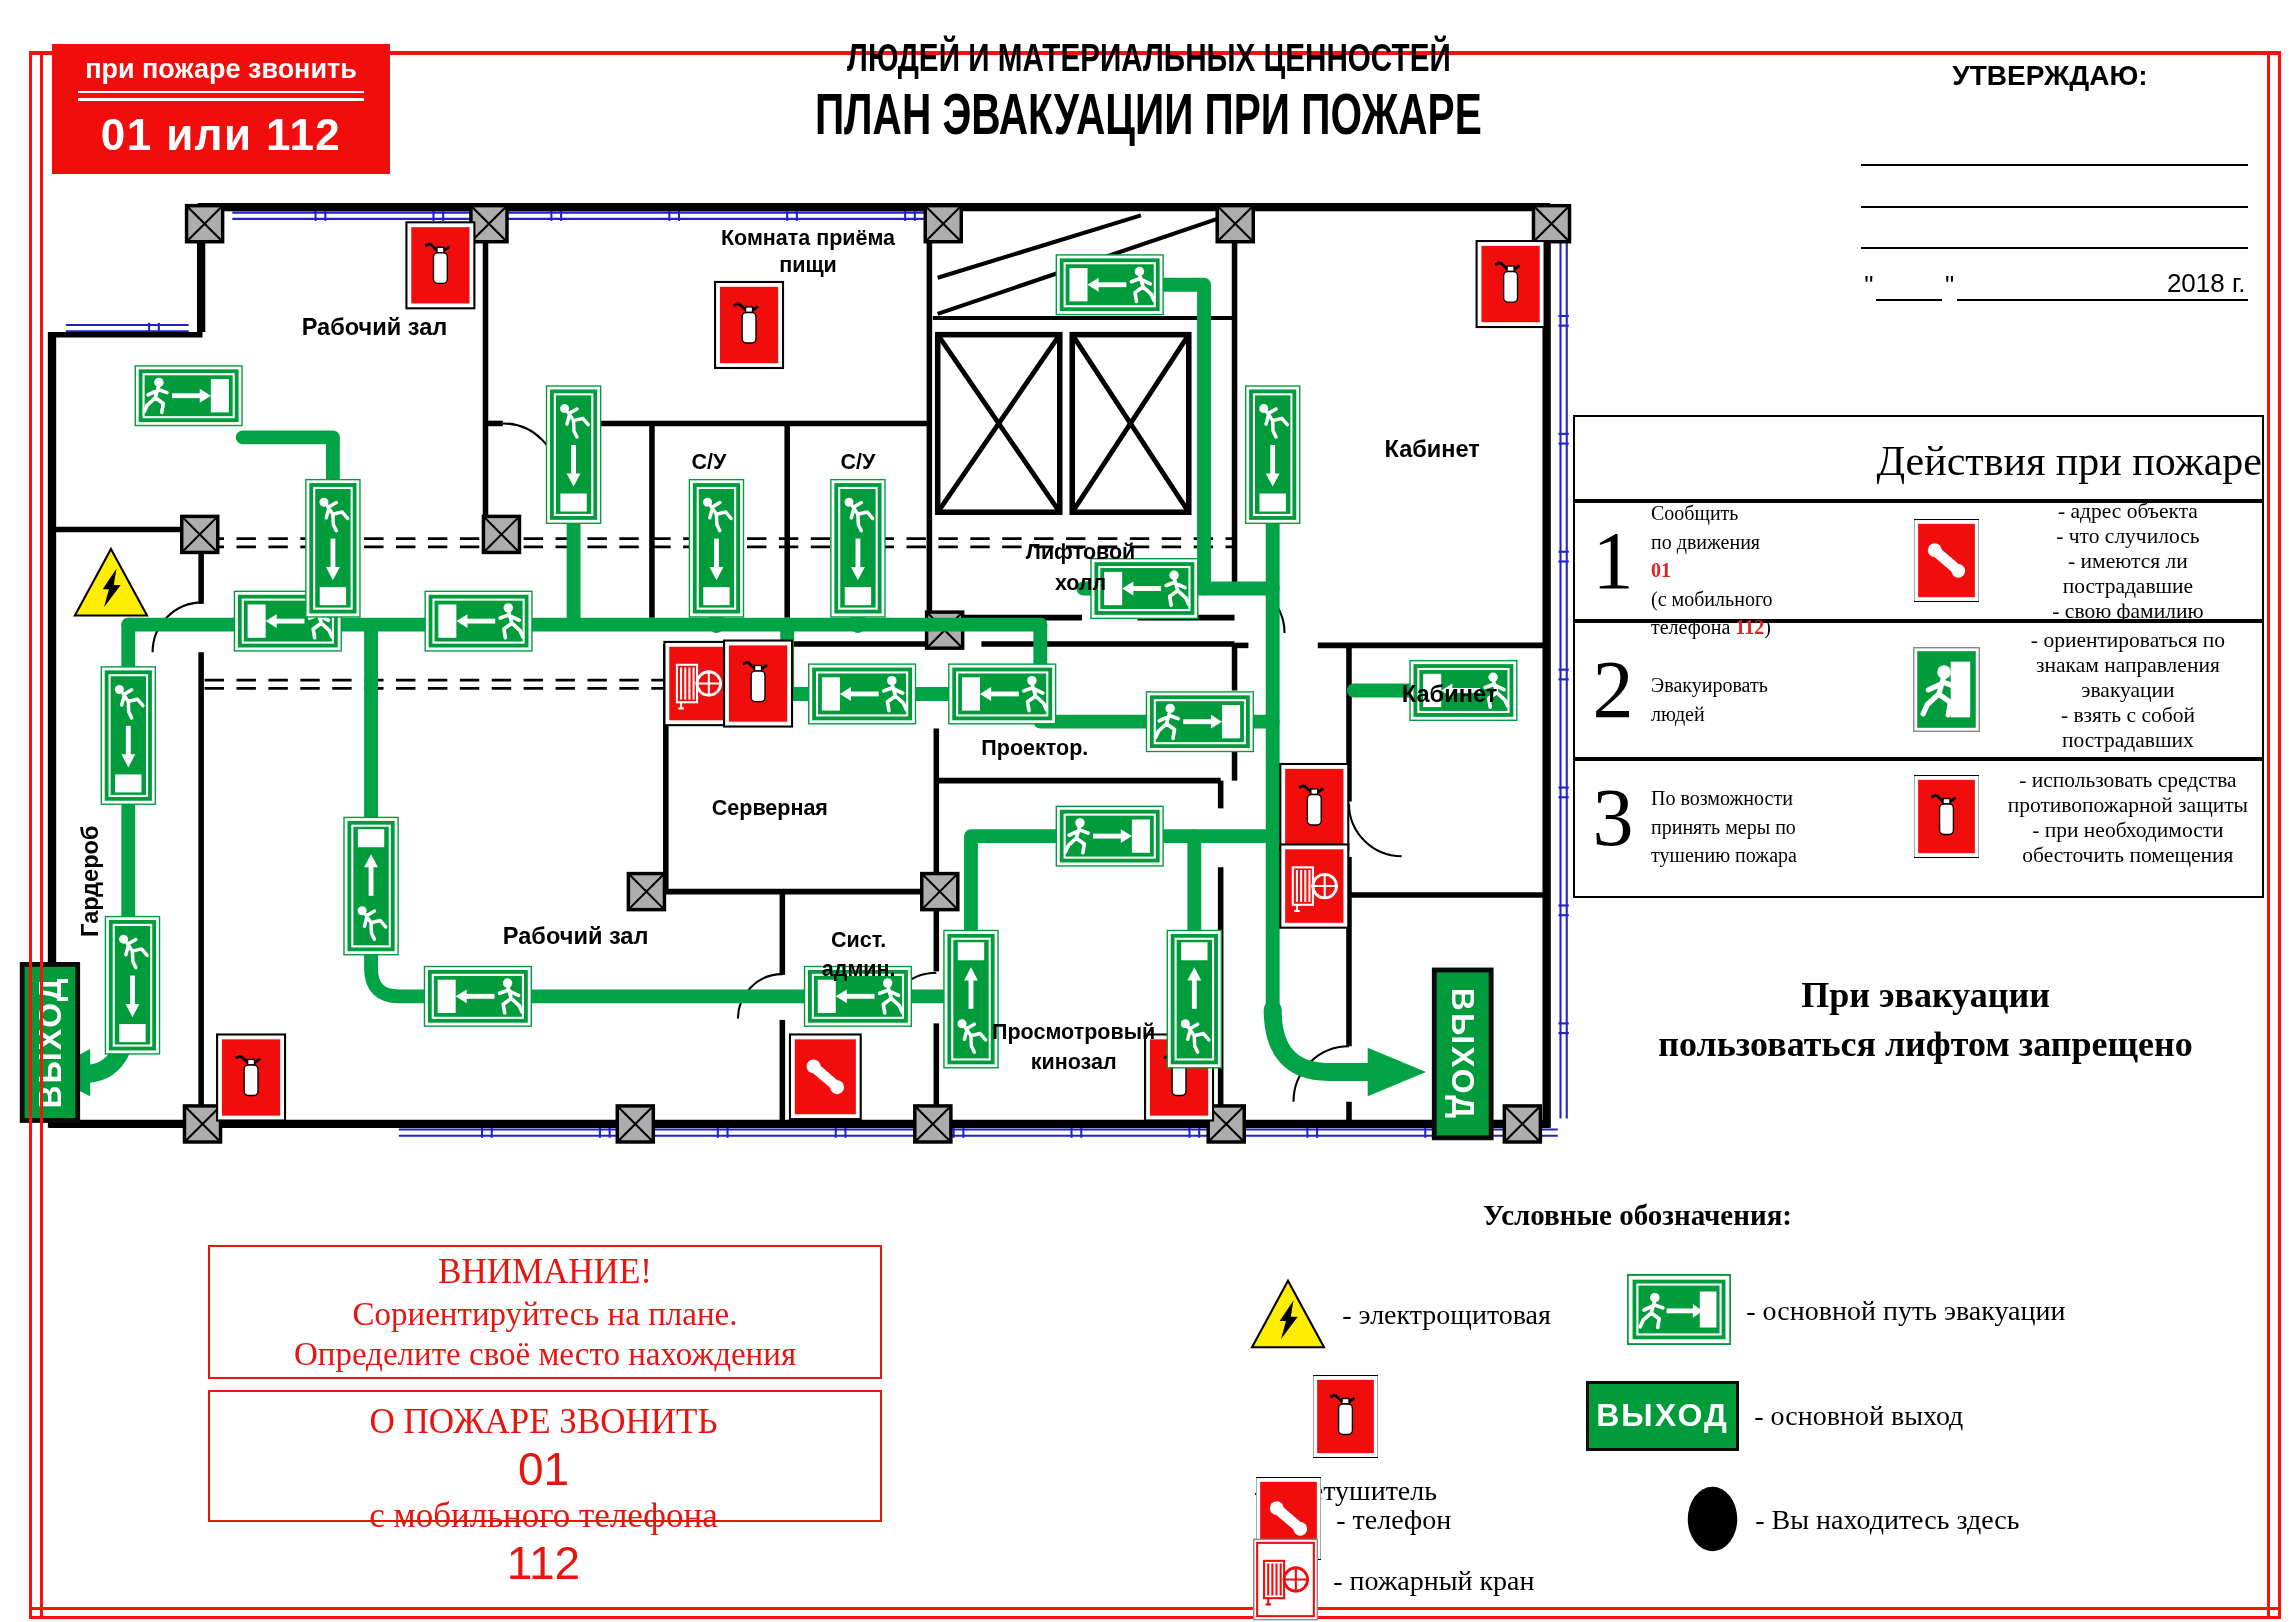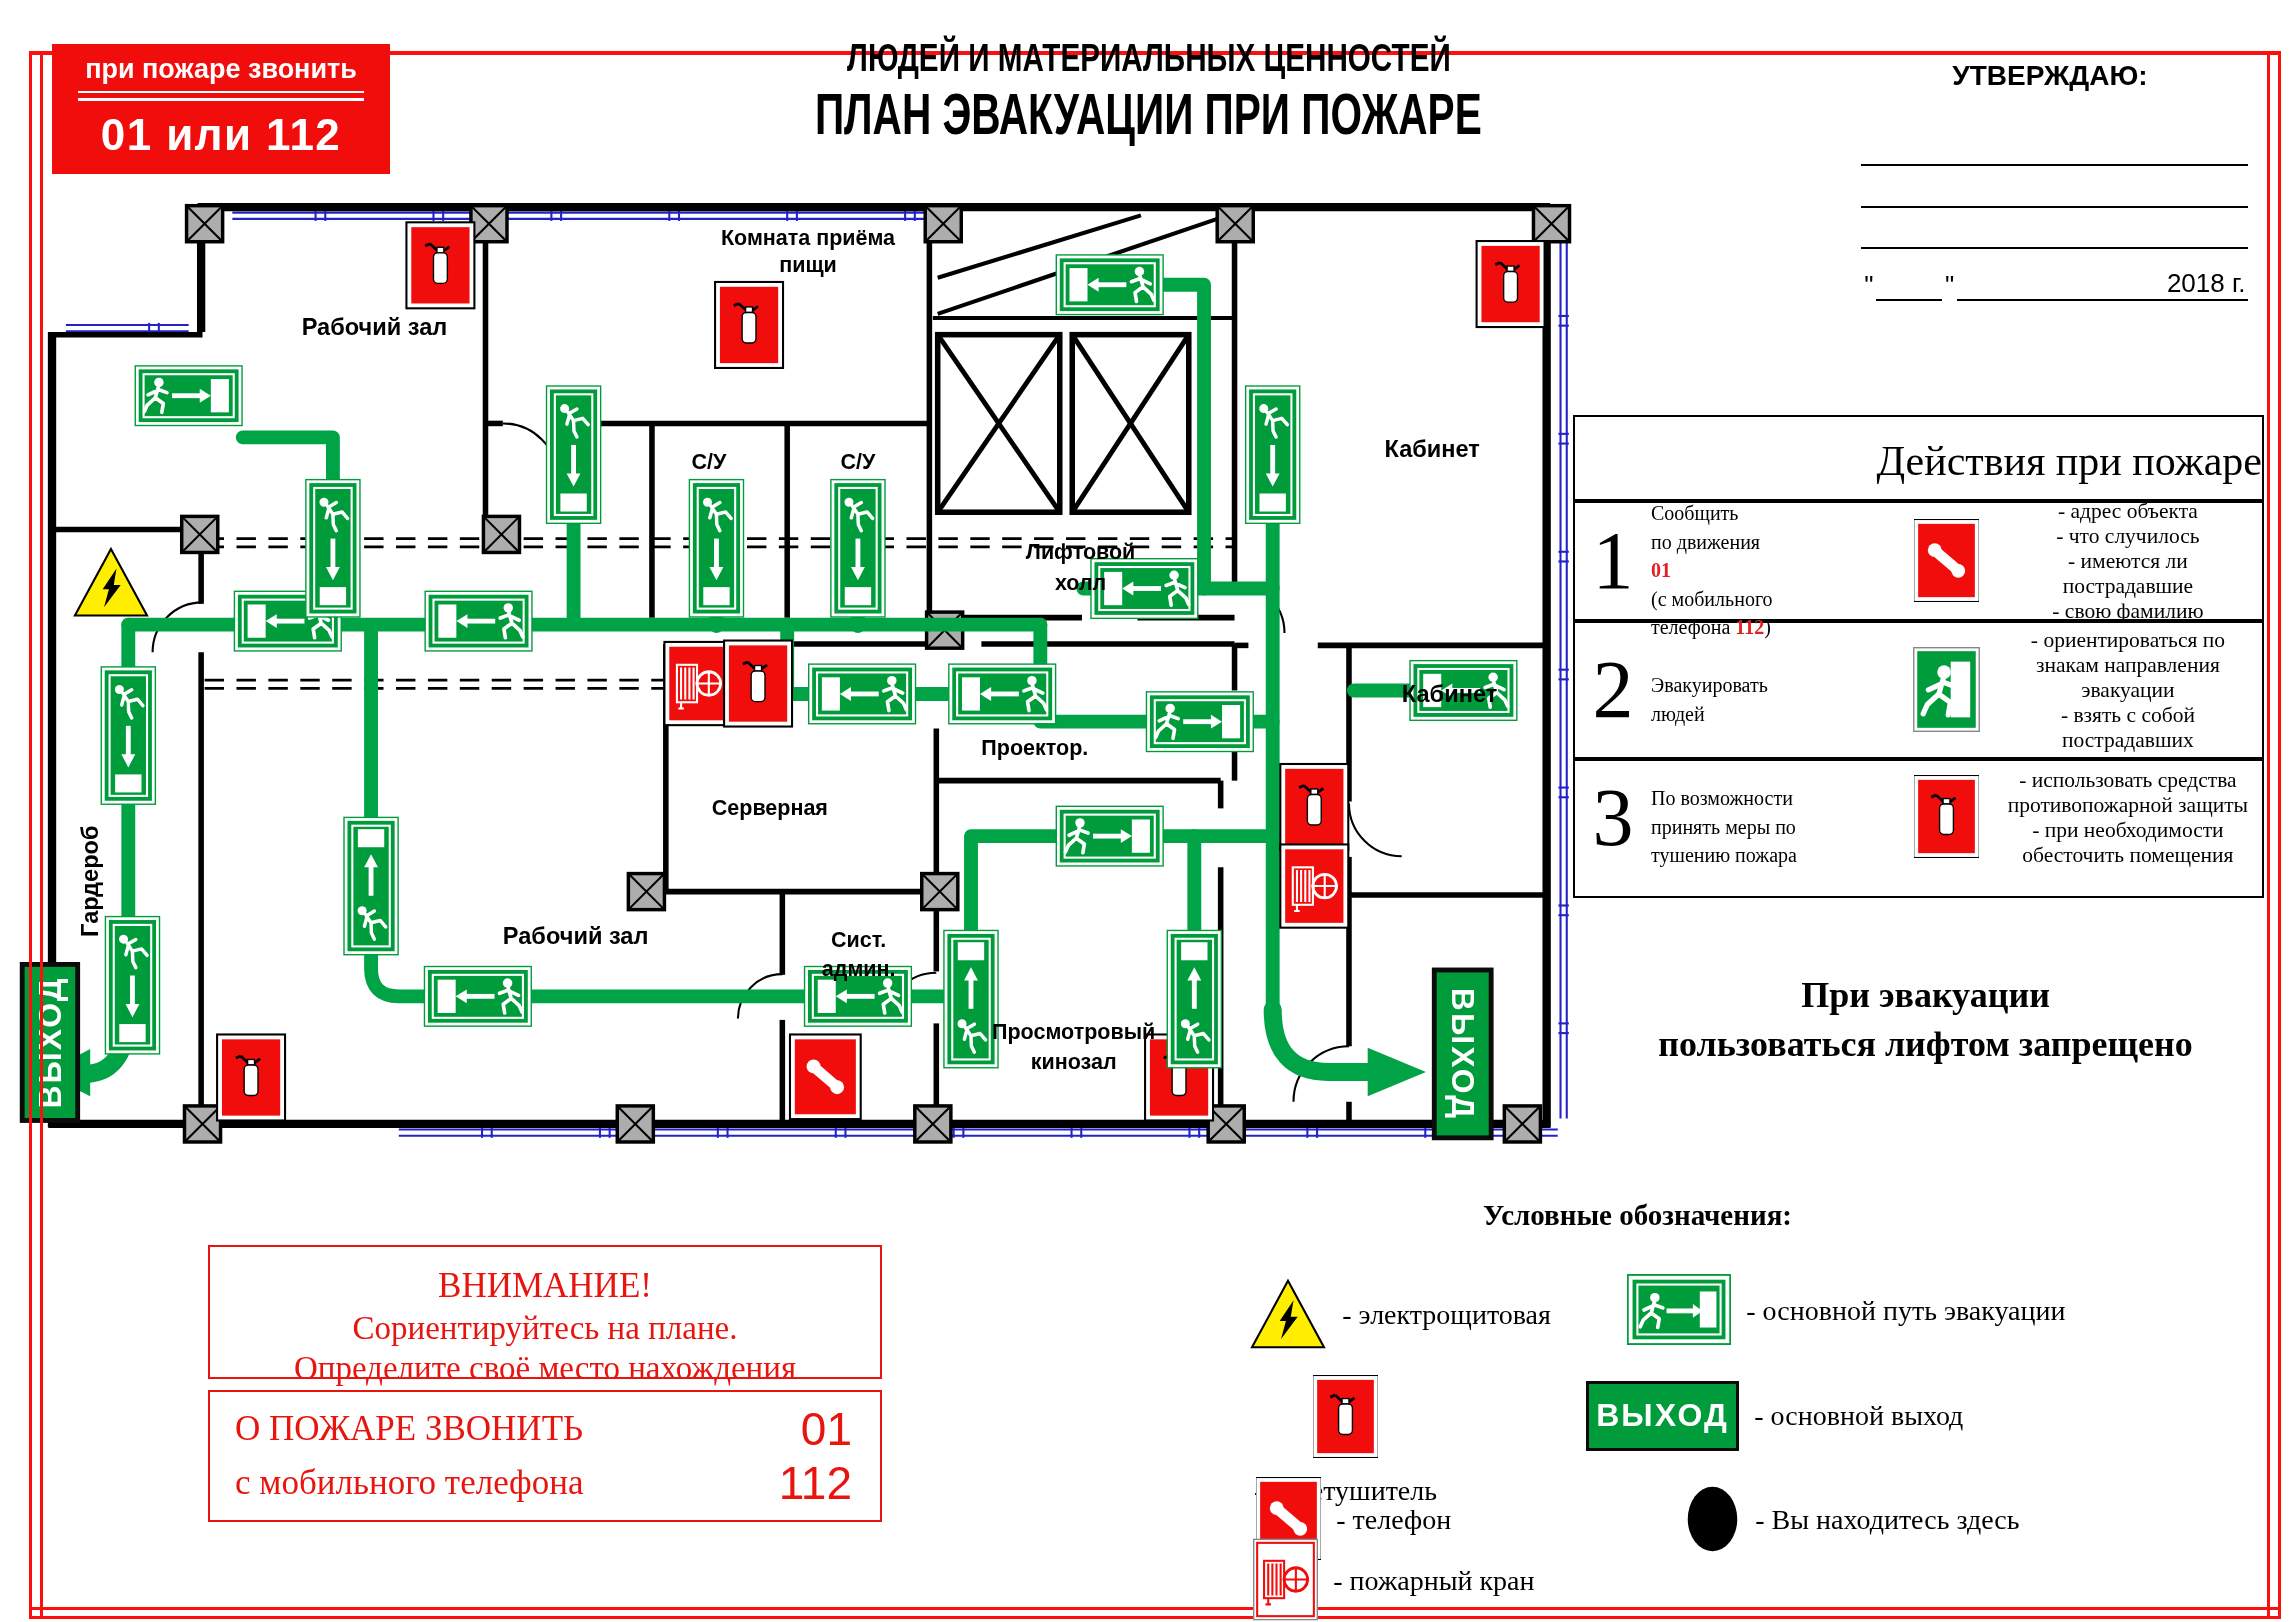--- a/index.html
+++ b/index.html
@@ -45,26 +45,26 @@
   
   #legendtitle{left:1374px;top:1199px;width:527px;text-align:center;font-family:"Liberation Serif",serif;
      font-weight:700;font-size:29px;}
   .lgrow{position:absolute;display:flex;align-items:center;gap:15.3px;}
   .lgrow .lab{font-family:"Liberation Serif",serif;font-size:28px;white-space:nowrap;}
   .lg-exitbox{width:147px;height:64px;background:#009C3C;border:3.5px solid #0b0b0b;color:#fff;
      display:flex;align-items:center;justify-content:center;font-size:32px;font-weight:700;letter-spacing:2.1px;}
   
   #warn1{left:208px;top:1245px;width:670px;height:130px;border:2.8px solid #E8150F;color:#E8150F;
      font-family:"Liberation Serif",serif;text-align:center;}
-  #warn1 .w1{font-size:35px;margin-top:19px;}
+  #warn1 .w1{font-size:35px;margin-top:5px;}
   #warn1 .w2{font-size:33px;margin-top:4.2px;}
   #warn1 .w3{font-size:33px;margin-top:2.8px;}
   #warn2{left:208px;top:1390px;width:670px;height:128px;border:2.8px solid #E8150F;color:#E8150F;
      font-family:"Liberation Serif",serif;}
-  #warn2 .row{display:flex;justify-content:space-between;align-items:center;padding:0 28px 0 25px;}
+  #warn2 .row{display:flex;justify-content:space-between;align-items:center;padding:0 28px 0 25px;flex-direction:column;}
   #warn2 .t{font-size:35px;}
   #warn2 .n{font-family:"Liberation Sans",sans-serif;font-size:46px;}
   #warn2 .row1{margin-top:9.7px;}
   svg text{font-family:"Liberation Sans",sans-serif;}
 </style>
 </head>
 <body>
 
 <div id="page">
 

